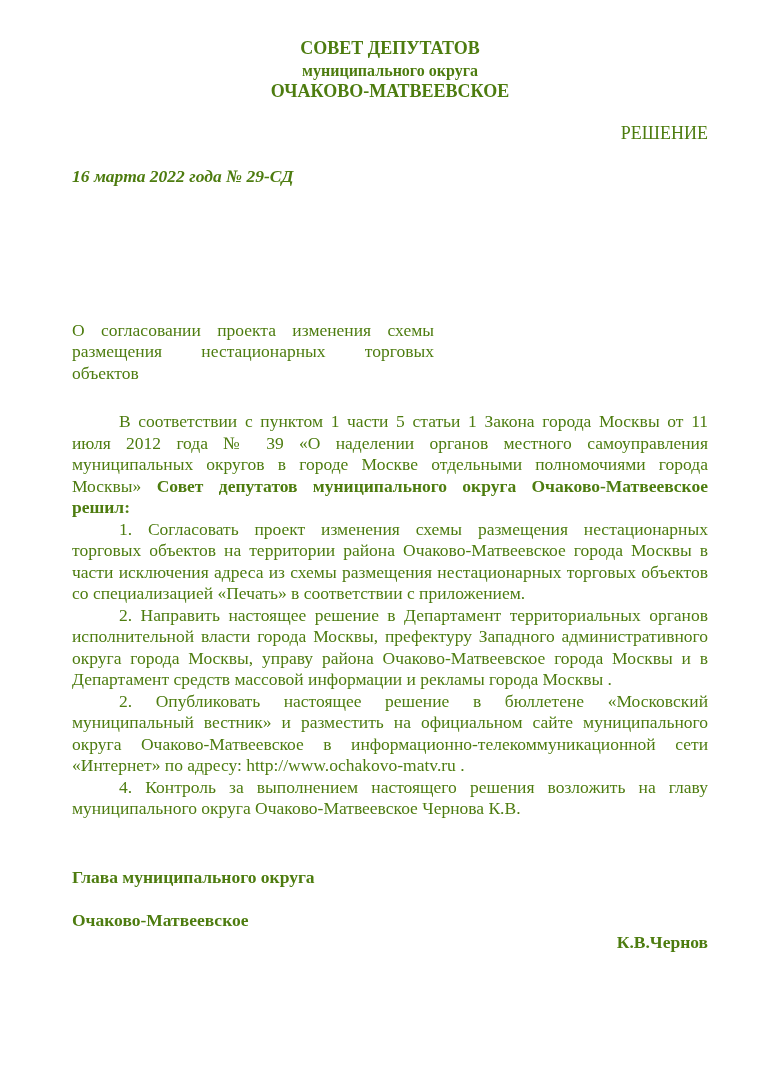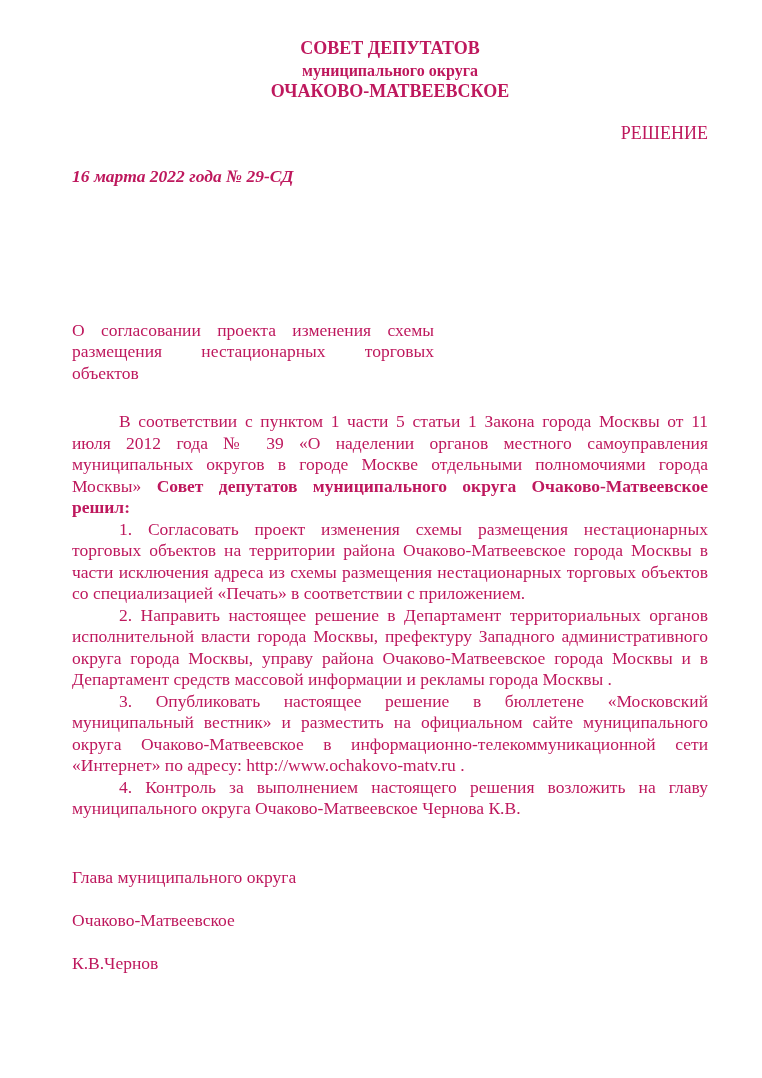--- a/index.html
+++ b/index.html
@@ -3,21 +3,21 @@
 <meta charset="utf-8">
 <style>
   * { margin: 0; padding: 0; box-sizing: border-box; }
   html, body { background: #ffffff; }
   .page {
     position: relative;
     width: 762px;
     height: 1078px;
     margin: 0 auto;
     background: #ffffff;
-    color: #be185d;
+    color: #4d7c0f;
     font-family: "Liberation Serif", "DejaVu Serif", serif;
     font-size: 17.5px;
     line-height: 21.5px;
     padding: 38px 54px 0 72px;
     overflow: hidden;
   }
   .doc-header {
     text-align: center;
     font-weight: bold;
     font-size: 18px;
@@ -43,22 +43,22 @@
   }
   .body-text { margin-top: 27px; }
   .body-text p {
     text-align: justify;
     text-indent: 47px;
   }
   .signature {
     margin-top: 26px;
     display: flex;
     justify-content: space-between;
-    font-weight: normal;
-    flex-direction: column;
+    align-items: flex-end;
+    font-weight: bold;
   }
   .signature .sig-title { white-space: pre-line; }
 </style>
 </head>
 <body>
 
 <div class="page">
 
   <div class="doc-header">
     <div>СОВЕТ ДЕПУТАТОВ</div>
@@ -72,21 +72,21 @@
 
   <div class="subject">О согласовании проекта изменения схемы размещения нестационарных торговых объектов</div>
 
   <div class="body-text">
     <p><span>В соответствии с пунктом 1 части 5 статьи 1 Закона города Москвы от 11 июля 2012 года № 39 «О наделении органов местного самоуправления муниципальных округов в городе Москве отдельными полномочиями города Москвы» </span><b>Совет депутатов муниципального округа Очаково-Матвеевское решил:</b></p>
 
     <p>1. Согласовать проект изменения схемы размещения нестационарных торговых объектов  на территории района Очаково-Матвеевское города Москвы в части исключения адреса из схемы размещения нестационарных торговых объектов  со специализацией  «Печать» в соответствии с приложением.</p>
 
     <p>2. Направить настоящее решение в Департамент территориальных органов исполнительной власти города Москвы, префектуру Западного административного округа города Москвы, управу района Очаково-Матвеевское города Москвы и в Департамент средств массовой информации и рекламы города Москвы .</p>
 
-    <p><span>3. Опубликовать настоящее решение в бюллетене «Московский муниципальный вестник» и разместить на официальном сайте муниципального округа Очаково-Матвеевское в информационно-телекоммуникационной сети «Интернет» по адресу: </span><span>http://www.ochakovo-matv.ru</span><span> .</span></p>
+    <p><span>2. Опубликовать настоящее решение в бюллетене «Московский муниципальный вестник» и разместить на официальном сайте муниципального округа Очаково-Матвеевское в информационно-телекоммуникационной сети «Интернет» по адресу: </span><span>http://www.ochakovo-matv.ru</span><span> .</span></p>
 
     <p>4. Контроль за выполнением настоящего решения возложить на главу муниципального округа Очаково-Матвеевское Чернова К.В.</p>
   </div>
 
   <div class="signature">
     <div class="sig-title">
       <div>Глава муниципального округа</div>
       <div>Очаково-Матвеевское</div>
     </div>
     <div>К.В.Чернов</div>

